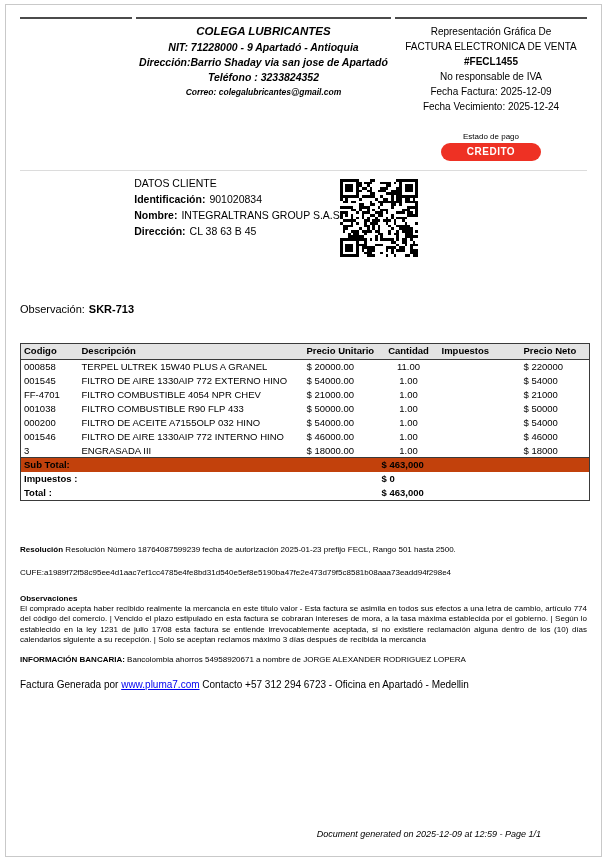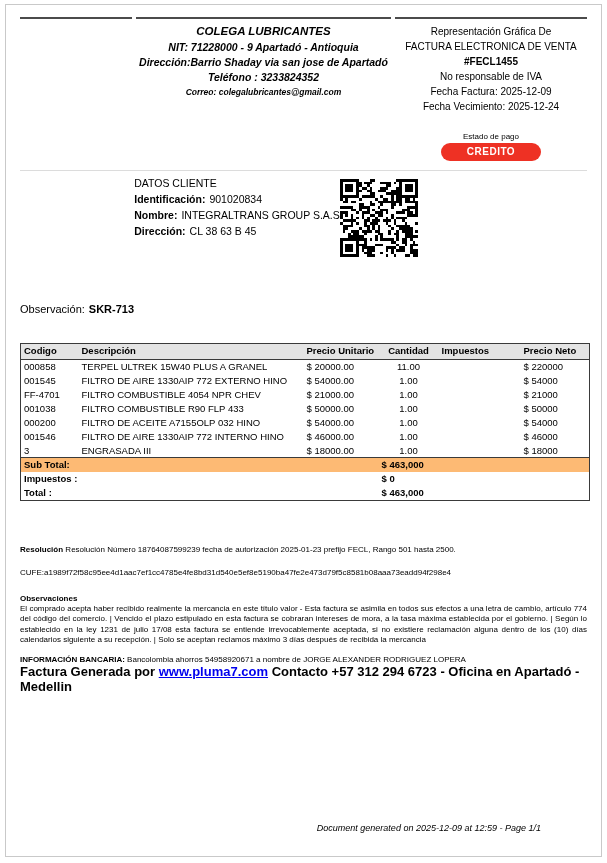--- a/index.html
+++ b/index.html
@@ -32,33 +32,33 @@
   .observation{margin-top:46px;font-size:11px;}
   .obs-value{font-weight:bold;margin-left:4px;}
 
   
   .items{width:100%;border-collapse:collapse;border:1px solid #3a3a3a;font-size:9.5px;table-layout:fixed;margin-top:28px;}
   .items th{background:#e4e4e4;font-weight:bold;border-bottom:1px solid #3a3a3a;padding:2px 3px;vertical-align:top;line-height:1.15;}
   .items td{padding:1px 3px;line-height:1.25;overflow:hidden;white-space:nowrap;}
   .al{text-align:left;}.ar{text-align:left;}.ac{text-align:center;}
   .c-code{width:58px;}.c-desc{width:225px;}.c-unit{width:75px;}.c-qty{width:60px;}.c-tax{width:82px;}.c-net{width:69px;}
   .items tfoot td{font-weight:bold;padding:1px 3px;}
-  .tot-sub td{border-top:1px solid #3a3a3a;background:#fdba74;}
+  .tot-sub td{border-top:1px solid #3a3a3a;background:#c2410c;}
 
   
   .res{margin-top:44px;font-size:8px;white-space:pre-wrap;}
   .res-label{font-weight:bold;}
   .cufe{margin-top:14px;font-size:8px;word-break:break-all;}
   .obs-title{margin-top:17px;font-size:8px;font-weight:bold;}
   .obs-text{font-size:8px;line-height:1.3;text-align:justify;margin-top:1px;}
   .bank{margin-top:9px;font-size:8px;white-space:pre-wrap;}
   .bank-label{font-weight:bold;}
-  .gen{font-size:13px;white-space:pre-wrap;font-weight:bold;}
+  .gen{margin-top:15px;font-size:10px;white-space:pre-wrap;}
   .gen a{color:#0000ee;text-decoration:underline;cursor:pointer;}
-  .doc-footer{position:absolute;right:60px;bottom:23px;font-size:9px;font-style:italic;}
+  .doc-footer{position:absolute;right:60px;bottom:17px;font-size:9px;font-style:italic;}
 </style>
 </head>
 <body>
 
 <div class="page">
 
   <div class="hdr">
     <div class="hdr-left"></div>
     <div class="hdr-company">
       <div class="co-name">COLEGA LUBRICANTES</div>

